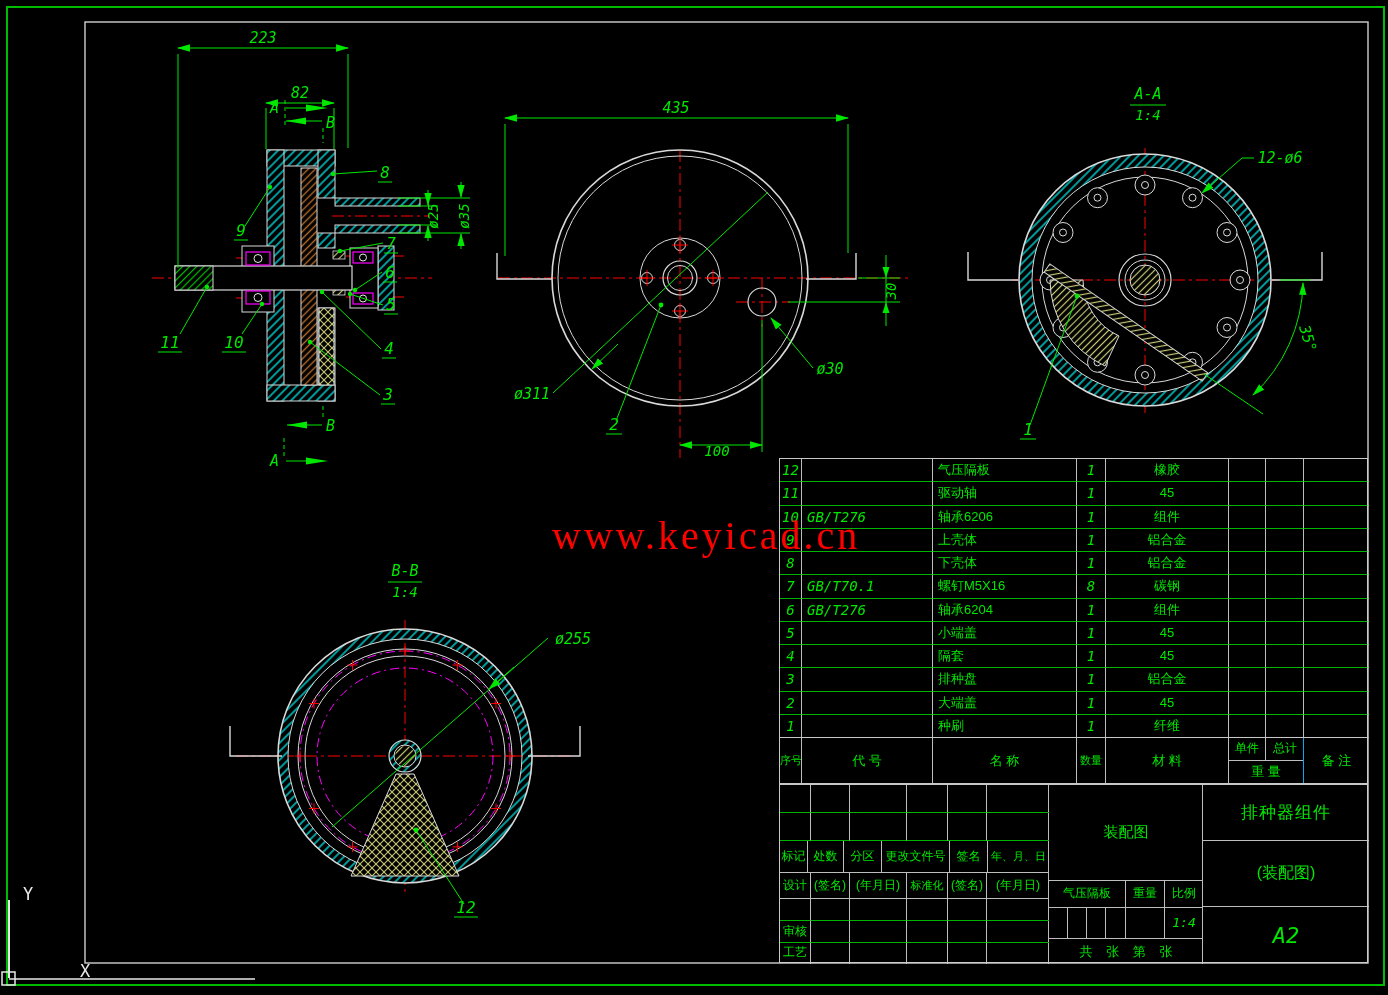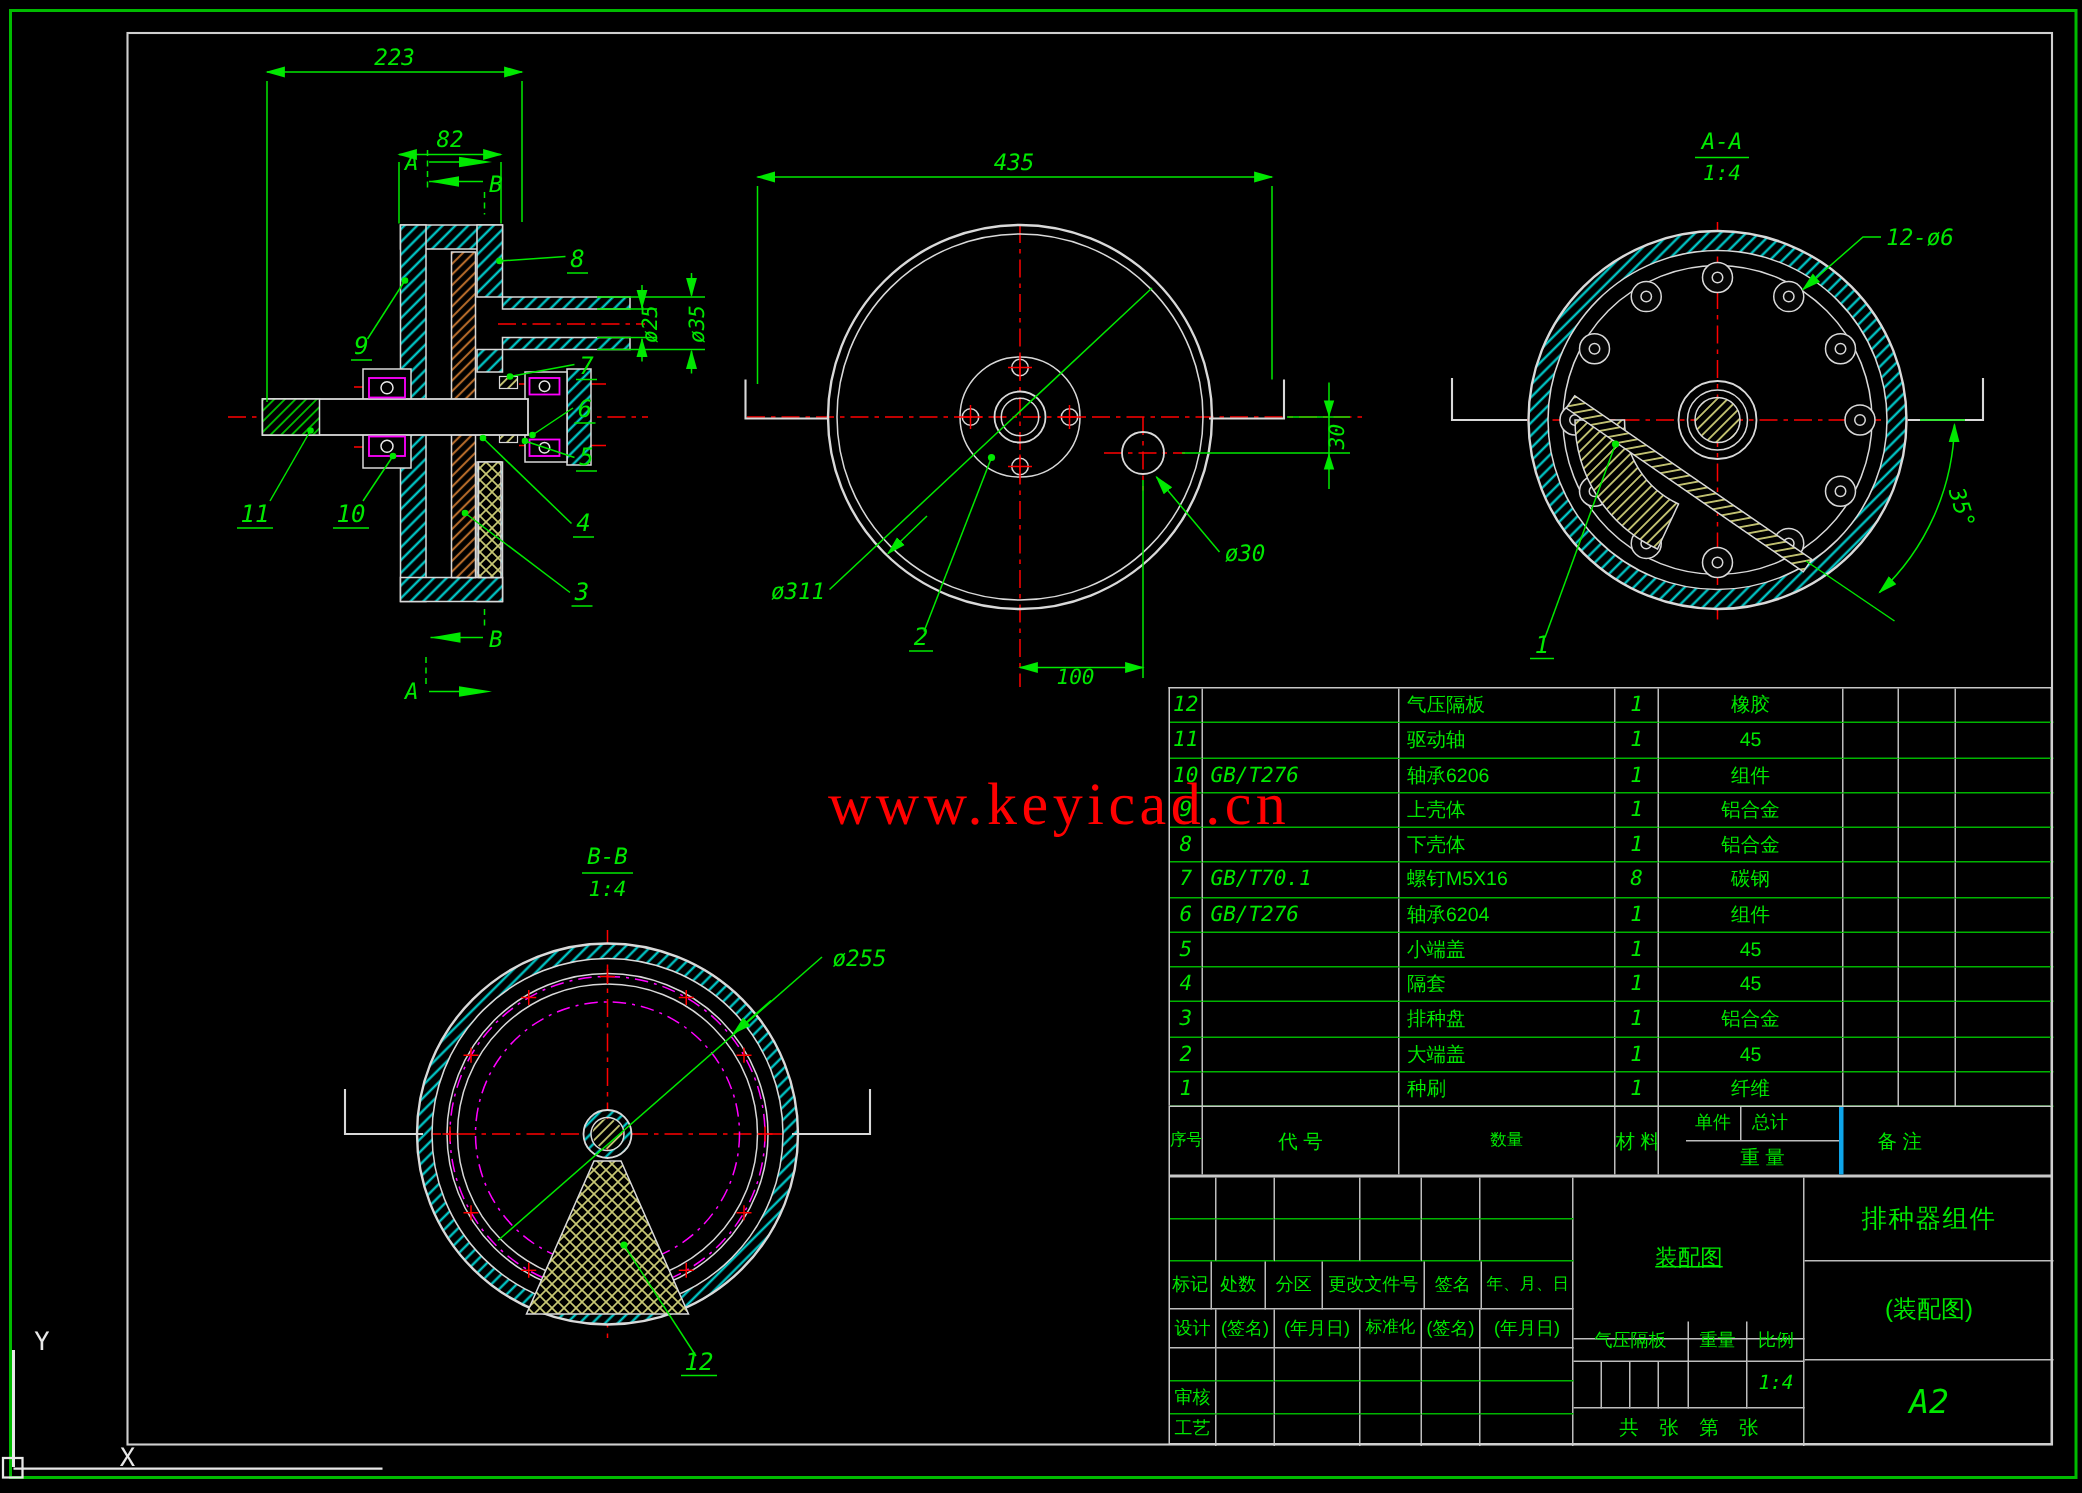--- a/index.html
+++ b/index.html
@@ -17,21 +17,21 @@
   .bom .nr{border-right:none;}
   .ct{text-align:center;}
   .it{font-family:"DejaVu Sans Mono",monospace;font-style:italic;font-size:14px;}
   .pl{padding-left:5px;}
   
   .bomh{position:absolute;left:779px;top:737px;width:589px;height:47px;
         display:grid;grid-template-columns:22px 131px 144px 29px 123px 75px 65px;
         border:1px solid #c8c8c8;box-sizing:border-box;color:#00e800;font-size:13px;}
   .bomh .hc{border-right:1px solid #bdbdbd;text-align:center;line-height:45px;overflow:hidden;white-space:nowrap;}
   .bomh .nr{border-right:none;}
-  .wcell{position:relative;border-right:3px solid #0ea5e9;margin-left:18px;}
+  .wcell{position:relative;border-right:1px solid #0ea5e9;}
   .wtop{position:absolute;left:0;top:0;width:100%;height:22px;display:grid;grid-template-columns:37px 38px;
         border-bottom:1px solid #bdbdbd;}
   .wtop div{text-align:center;line-height:21px;overflow:hidden;}
   .wtop div:first-child{border-right:1px solid #bdbdbd;}
   .wbot{position:absolute;left:0;top:23px;width:100%;height:24px;text-align:center;line-height:22px;}
   
   .tb{position:absolute;left:779px;top:784px;width:589px;height:179px;border:1px solid #c8c8c8;
       box-sizing:border-box;color:#00e800;font-size:13px;}
   .tb .zone{position:absolute;box-sizing:border-box;}
   .row{position:absolute;left:0;display:grid;box-sizing:border-box;}
@@ -514,20 +514,21 @@
       <div class="c ct it">1</div>
       <div class="c ct">纤维</div>
       <div class="c"></div>
       <div class="c"></div>
       <div class="c nr"></div>
 </div>
 
 <div class="bomh">
   <div class="hc" style="font-size:11px">序号</div>
   <div class="hc">代 号</div>
+  <div class="hc">名 称</div>
   <div class="hc" style="font-size:11px">数量</div>
   <div class="hc">材 料</div>
   <div class="wcell">
     <div class="wtop">
       <div style="font-size:12px">单件</div>
       <div style="font-size:12px">总计</div>
     </div>
     <div class="wbot">重 量</div>
   </div>
   <div class="hc nr">备 注</div>
@@ -588,21 +589,21 @@
       <div>工艺</div>
       <div></div>
           <div></div>
           <div></div>
           <div></div>
           <div></div>
     </div>
   </div>
 
   <div class="zone" style="left:269px;top:0;width:154px;height:179px;border-right:1px solid #bdbdbd;">
-    <div class="cellc" style="position:absolute;left:0;top:0;width:154px;height:108px;border-bottom:1px solid #bdbdbd;font-size:15px;text-decoration:underline;">装配图</div>
+    <div class="cellc" style="position:absolute;left:0;top:0;width:154px;height:96px;border-bottom:1px solid #bdbdbd;font-size:15px;">装配图</div>
     <div class="row" style="top:96px;height:27px;width:154px;grid-template-columns:77px 39px 38px;line-height:25px;font-size:12px;">
       <div class="bw">气压隔板</div>
       <div class="bw">重量</div>
       <div class="bw">比例</div>
     </div>
     <div class="row" style="top:123px;height:31px;width:154px;grid-template-columns:19px 19px 19px 20px 39px 38px;line-height:29px;">
       <div class="bw"></div>
       <div class="bw"></div>
       <div class="bw"></div>
       <div class="bw"></div>

